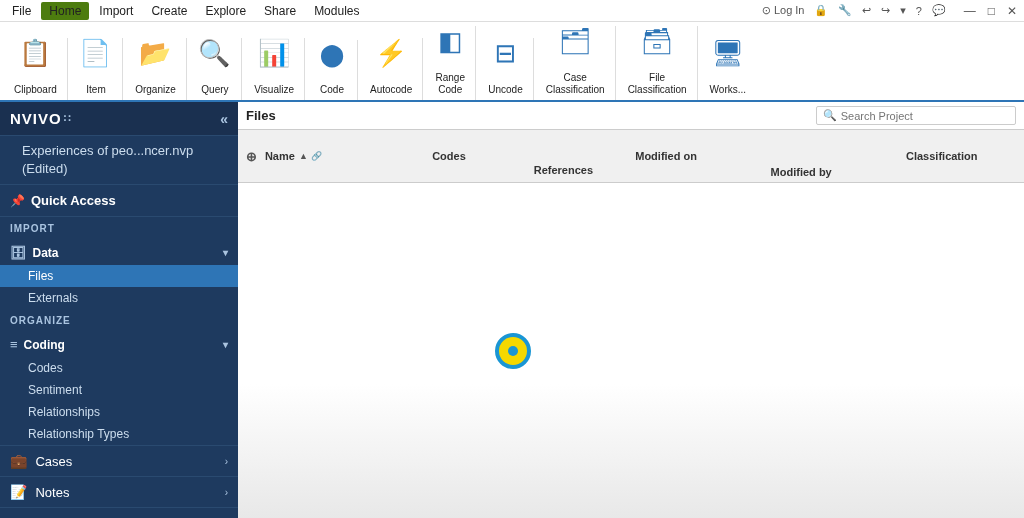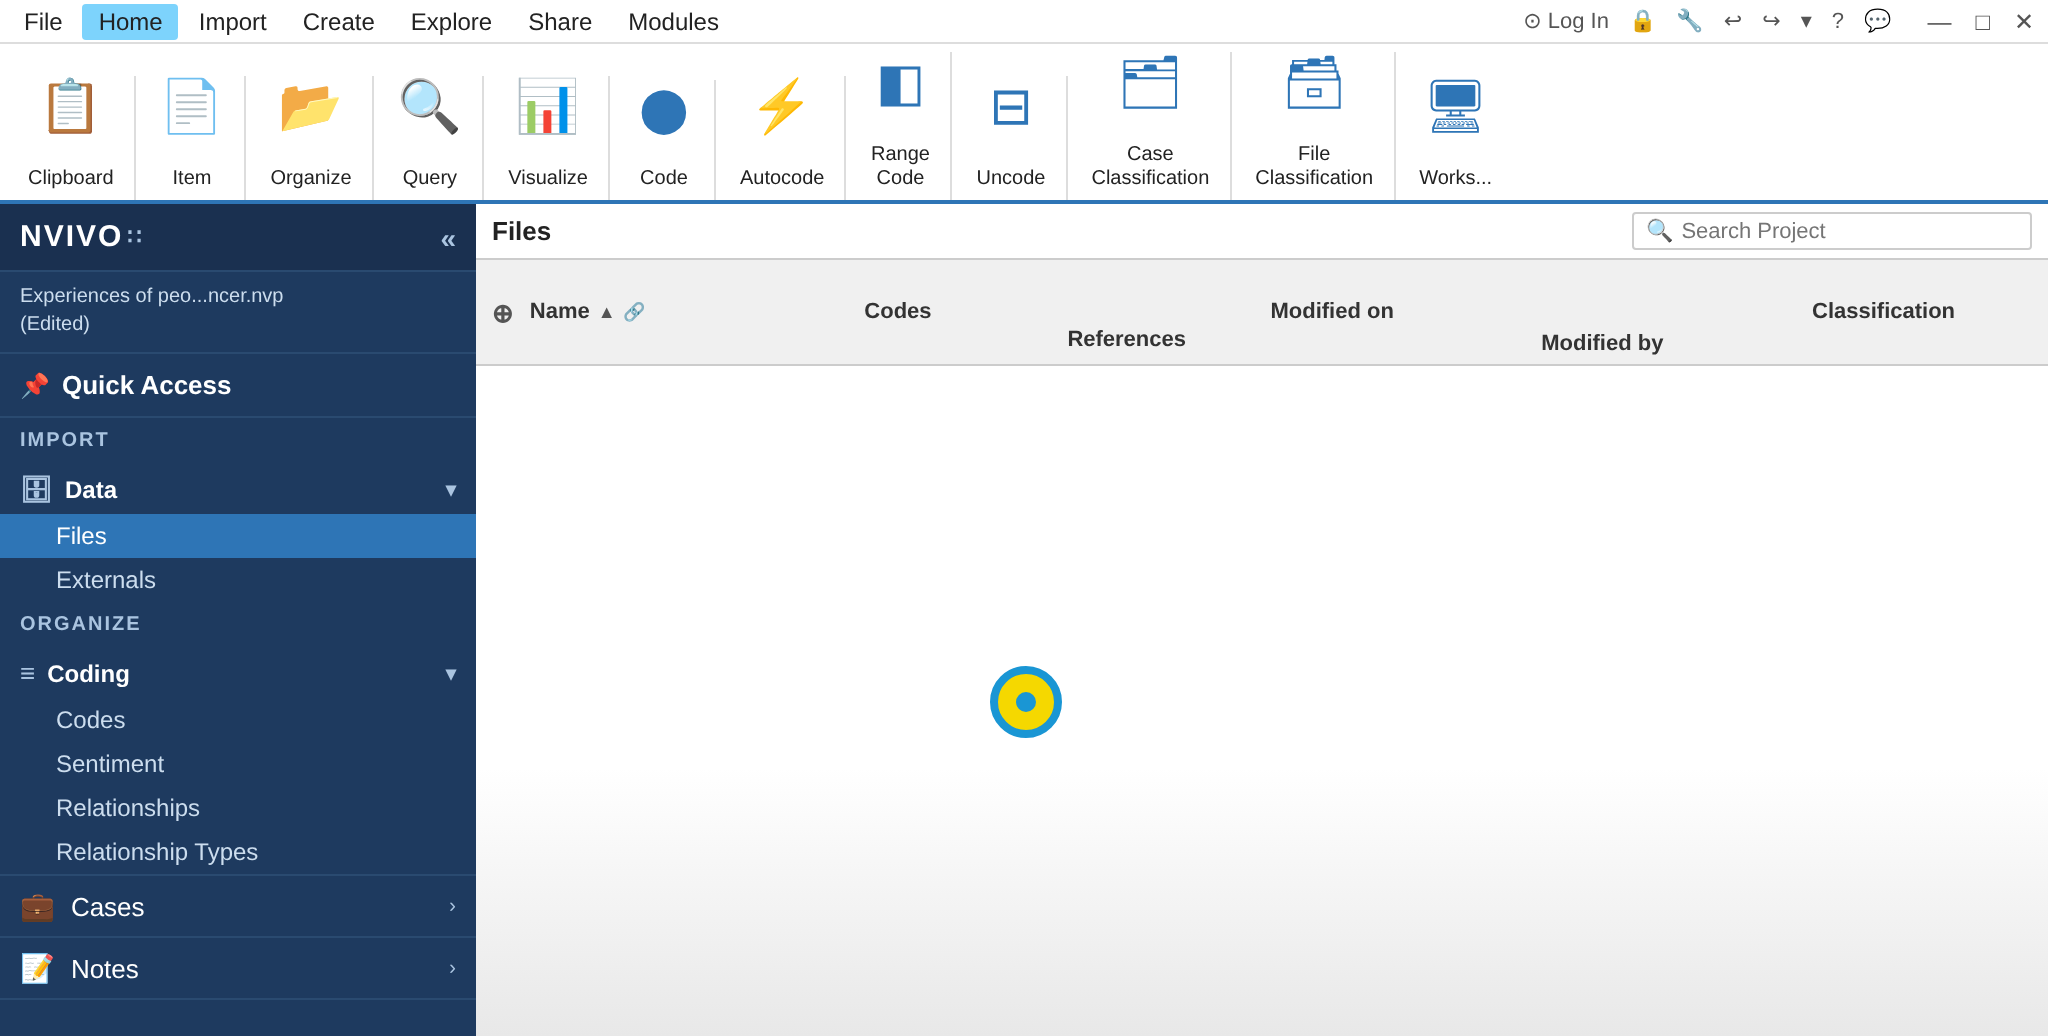--- a/index.html
+++ b/index.html
@@ -20,21 +20,21 @@
       flex: 1;
     }
     .menu-item {
       padding: 2px 8px;
       font-size: 12px;
       cursor: pointer;
       border-radius: 2px;
       color: #222;
     }
     .menu-item.active {
-      background: #7dd3fc;
+      background: #4d7c0f;
     }
     .menu-right {
       display: flex;
       align-items: center;
       gap: 4px;
       font-size: 11px;
       color: #555;
     }
     .menu-right span { cursor: pointer; padding: 1px 3px; }
 
@@ -128,22 +128,22 @@
       margin-left: 2px;
       color: #aac4e0;
     }
     .sidebar-logo .sidebar-collapse {
       margin-left: auto;
       cursor: pointer;
       font-size: 14px;
       color: #aac4e0;
     }
     .sidebar-project {
-      padding: 6px 10px;
-      font-size: 10px;
+      padding: 6px 22px;
+      font-size: 13px;
       color: #cde;
       border-bottom: 1px solid #2a4a70;
       line-height: 1.4;
     }
     .sidebar-quick-access {
       padding: 8px 10px;
       font-size: 13px;
       font-weight: 600;
       color: #fff;
       display: flex;

